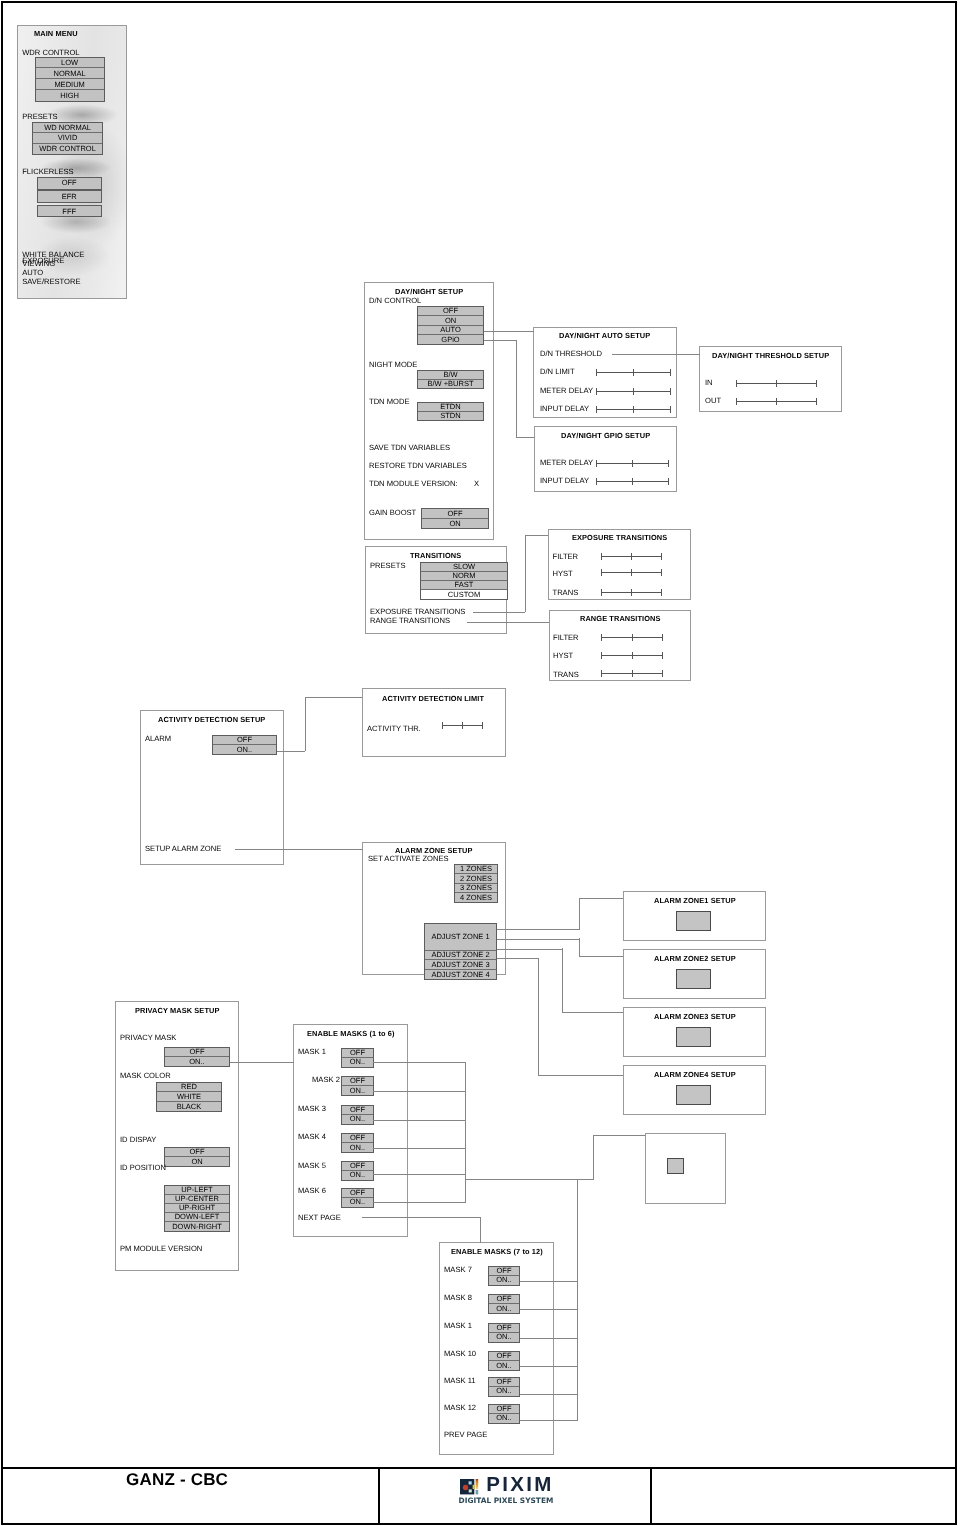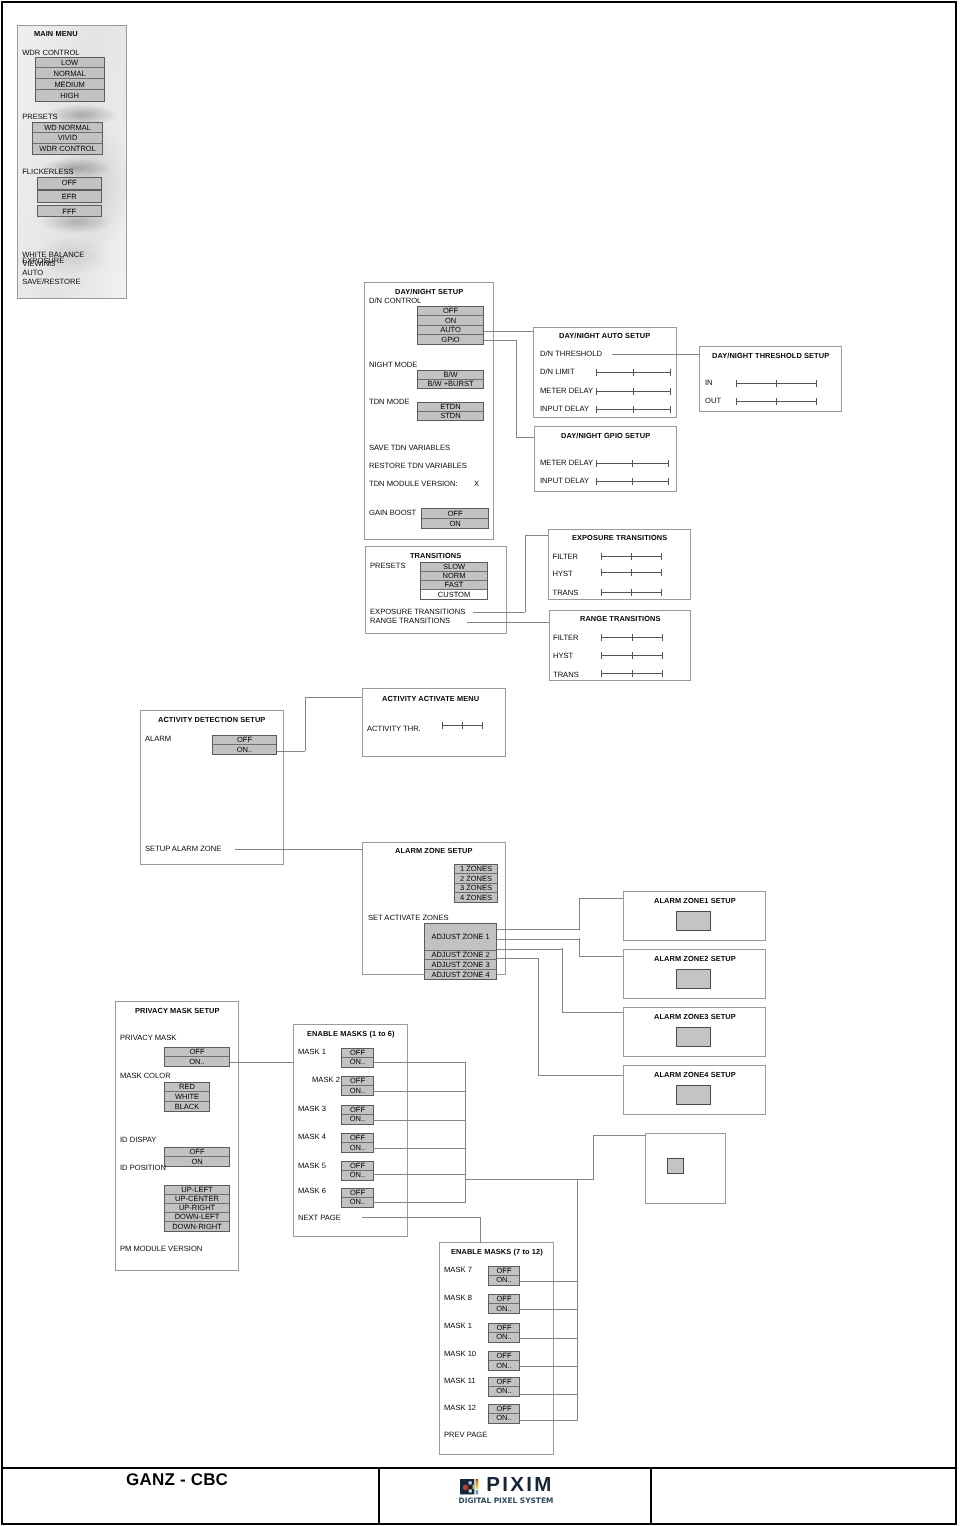--- a/index.html
+++ b/index.html
@@ -172,21 +172,21 @@
   <div class="slider" style="left:596px;top:478px;width:73px;">
     <div class="bar"></div>
     <div class="tk" style="left:0px"></div>
     <div class="tk" style="left:36px"></div>
     <div class="tk" style="left:72px"></div>
   </div>
 
   <div class="box" style="left:365px;top:546px;width:142px;height:88px;"></div>
   <div class="ttl" style="left:410px;top:551px;">TRANSITIONS</div>
   <div class="lbl" style="left:370px;top:560.5px;">PRESETS</div>
-  <div class="optgrp" style="left:420px;top:562px;width:68px;">
+  <div class="optgrp" style="left:420px;top:562px;width:88px;">
     <div style="height:9px">SLOW</div>
     <div style="height:9px">NORM</div>
     <div style="height:9px">FAST</div>
     <div class="wht" style="height:9px">CUSTOM</div>
   </div>
   <div class="lbl" style="left:370px;top:607px;">EXPOSURE TRANSITIONS</div>
   <div class="lbl" style="left:370px;top:616px;">RANGE TRANSITIONS</div>
 
   <div class="box" style="left:548px;top:529px;width:143px;height:71px;"></div>
   <div class="ttl" style="left:572px;top:533px;">EXPOSURE TRANSITIONS</div>
@@ -230,41 +230,41 @@
   </div>
   <div class="lbl" style="left:553px;top:669.5px;">TRANS</div>
   <div class="slider" style="left:601px;top:670px;width:62px;">
     <div class="bar"></div>
     <div class="tk" style="left:0px"></div>
     <div class="tk" style="left:31px"></div>
     <div class="tk" style="left:61px"></div>
   </div>
 
   <div class="box" style="left:362px;top:688px;width:144px;height:69px;"></div>
-  <div class="ttl" style="left:382px;top:693.5px;">ACTIVITY ACTIVATE MENU</div>
+  <div class="ttl" style="left:382px;top:693.5px;">ACTIVITY DETECTION LIMIT</div>
   <div class="lbl" style="left:367px;top:724px;text-align:right;">ACTIVITY THR.</div>
   <div class="slider" style="left:442px;top:722px;width:41px;">
     <div class="bar"></div>
     <div class="tk" style="left:0px"></div>
     <div class="tk" style="left:20px"></div>
     <div class="tk" style="left:40px"></div>
   </div>
 
   <div class="box" style="left:140px;top:710px;width:144px;height:155px;"></div>
   <div class="ttl" style="left:158px;top:714.5px;">ACTIVITY DETECTION SETUP</div>
   <div class="lbl" style="left:145px;top:733.5px;">ALARM</div>
   <div class="optgrp" style="left:212px;top:735px;width:65px;">
     <div style="height:9.000px">OFF</div>
     <div style="height:9.000px">ON..</div>
   </div>
   <div class="lbl" style="left:145px;top:843.5px;">SETUP ALARM ZONE</div>
 
   <div class="box" style="left:362px;top:842px;width:144px;height:133px;"></div>
   <div class="ttl" style="left:395px;top:846px;">ALARM ZONE SETUP</div>
-  <div class="lbl" style="left:368px;top:913px;">SET ACTIVATE ZONES</div>
+  <div class="lbl" style="left:368px;top:854px;">SET ACTIVATE ZONES</div>
   <div class="optgrp" style="left:454px;top:864px;width:44px;">
     <div style="height:9.250px">1 ZONES</div>
     <div style="height:9.250px">2 ZONES</div>
     <div style="height:9.250px">3 ZONES</div>
     <div style="height:9.250px">4 ZONES</div>
   </div>
   <div class="optgrp" style="left:424px;top:922.5px;width:73px;">
     <div style="height:27px">ADJUST ZONE 1</div>
     <div style="height:9.500px">ADJUST ZONE 2</div>
     <div style="height:9.500px">ADJUST ZONE 3</div>
@@ -288,21 +288,21 @@
   <div class="grect" style="left:676px;top:1085px;width:35px;height:20px;"></div>
 
   <div class="box" style="left:115px;top:1001px;width:124px;height:270px;"></div>
   <div class="ttl" style="left:135px;top:1006px;">PRIVACY MASK SETUP</div>
   <div class="lbl" style="left:120px;top:1033px;">PRIVACY MASK</div>
   <div class="optgrp" style="left:164px;top:1047px;width:66px;">
     <div style="height:9.000px">OFF</div>
     <div style="height:9.000px">ON..</div>
   </div>
   <div class="lbl" style="left:120px;top:1070.5px;">MASK COLOR</div>
-  <div class="optgrp" style="left:164px;top:1082px;width:46px;">
+  <div class="optgrp" style="left:156px;top:1082px;width:66px;">
     <div style="height:9.333px">RED</div>
     <div style="height:9.333px">WHITE</div>
     <div style="height:9.333px">BLACK</div>
   </div>
   <div class="lbl" style="left:120px;top:1134.5px;">ID DISPAY</div>
   <div class="optgrp" style="left:164px;top:1147px;width:66px;">
     <div style="height:9.000px">OFF</div>
     <div style="height:9.000px">ON</div>
   </div>
   <div class="lbl" style="left:120px;top:1163px;">ID POSITION</div>

